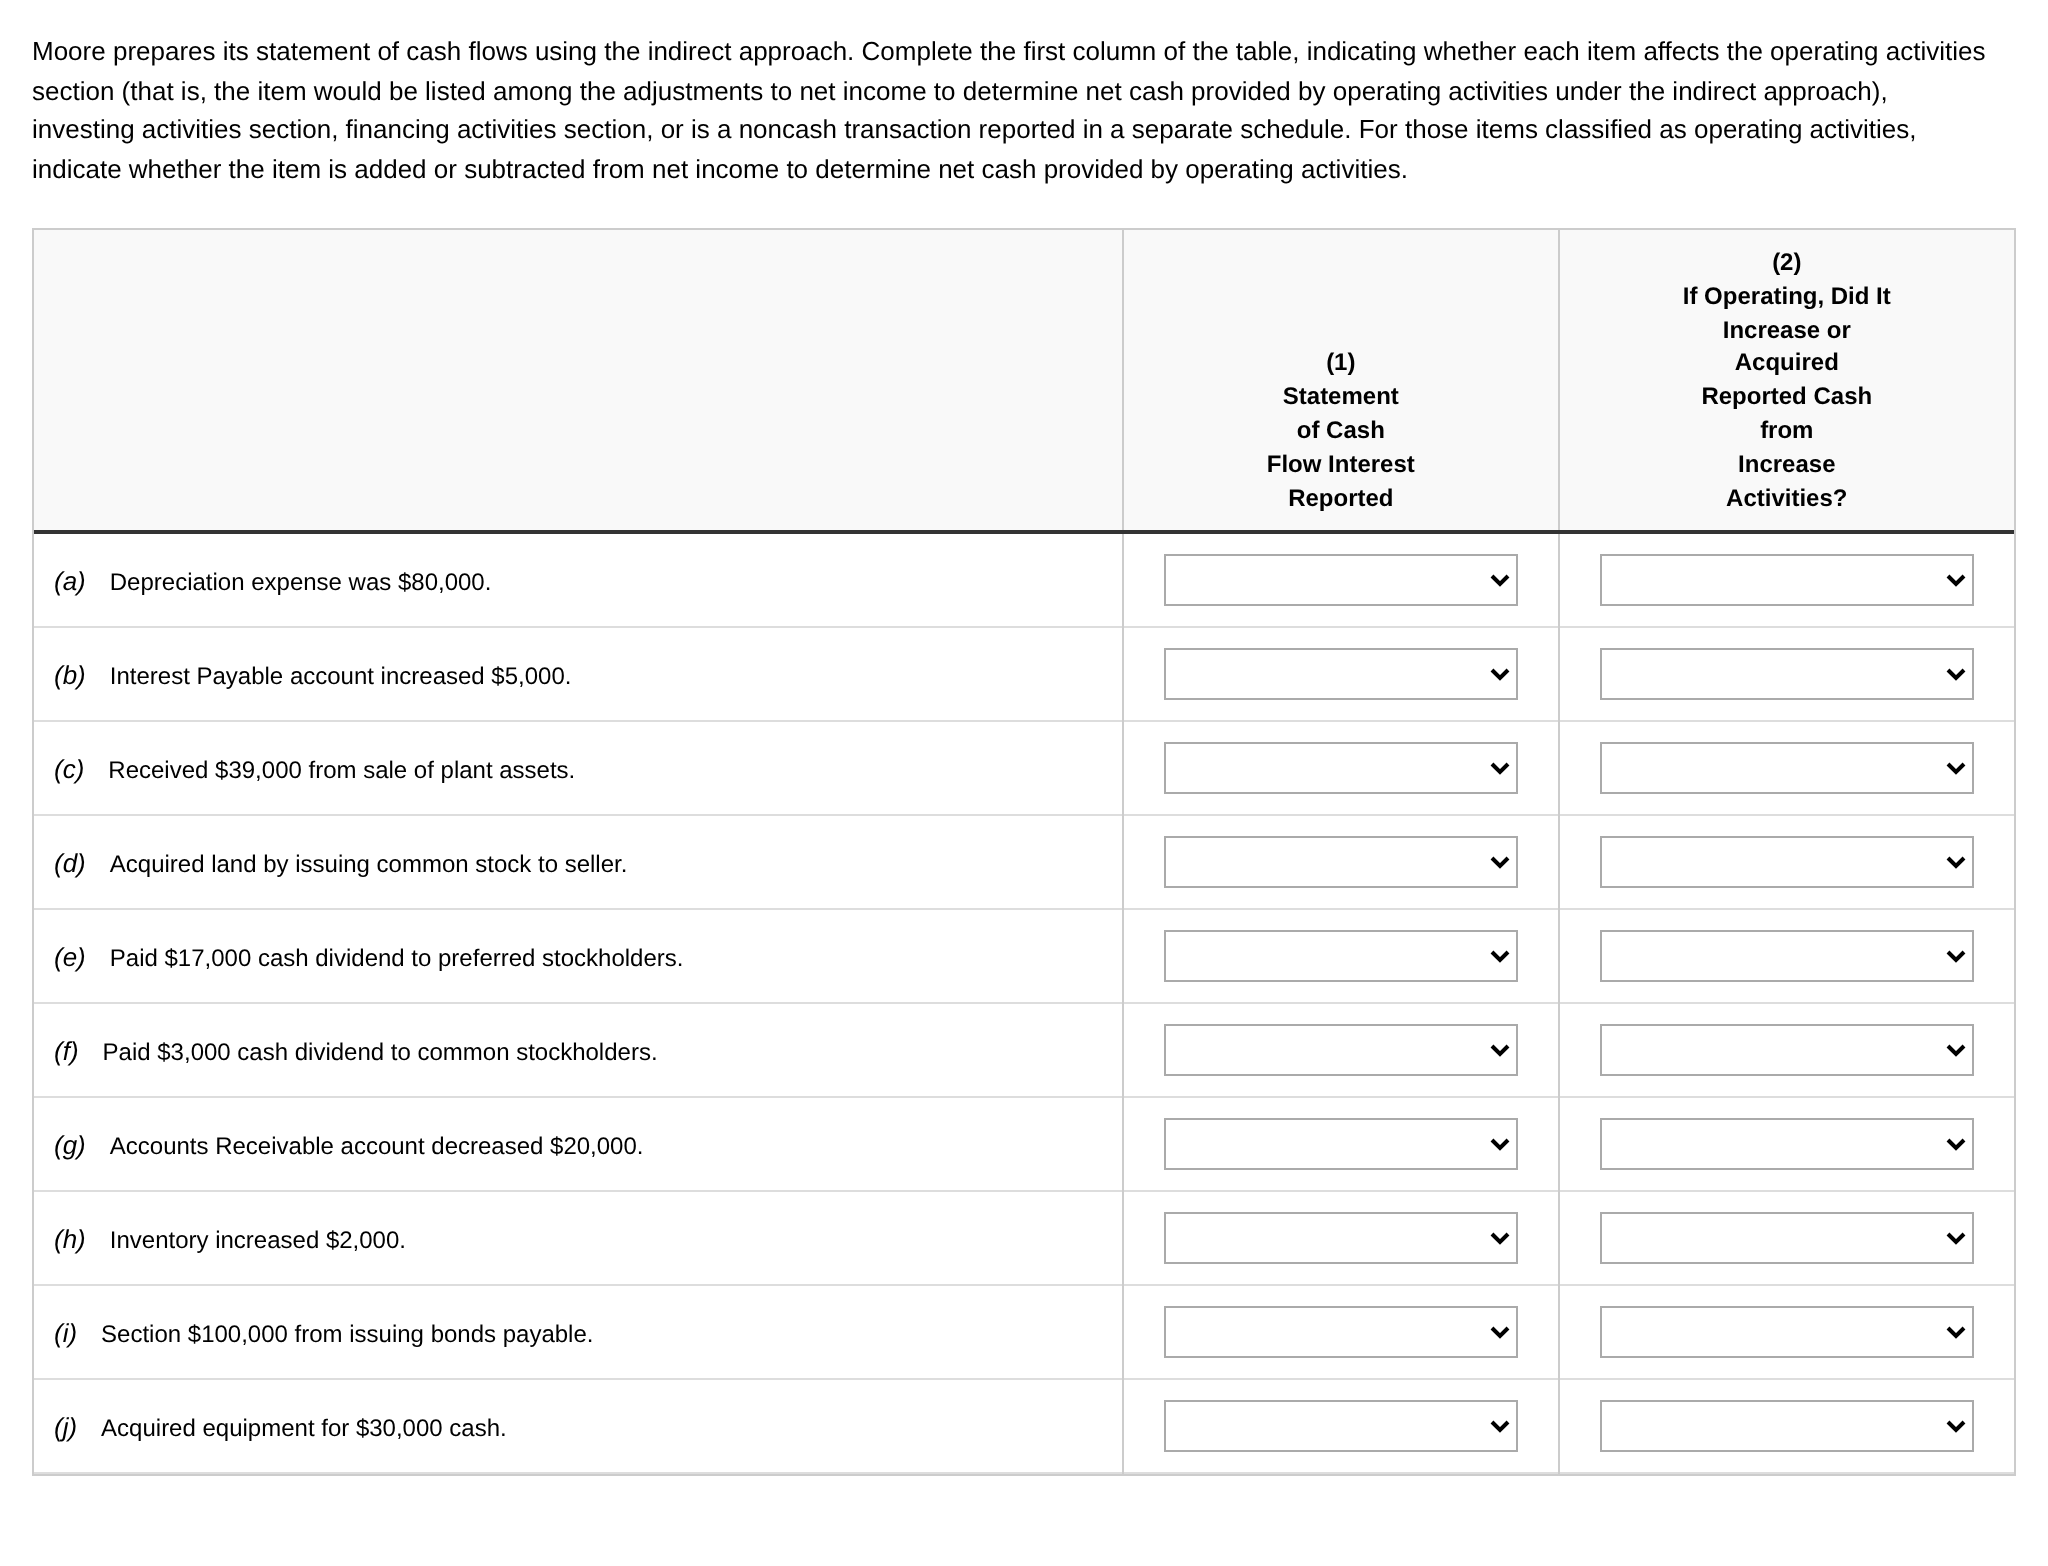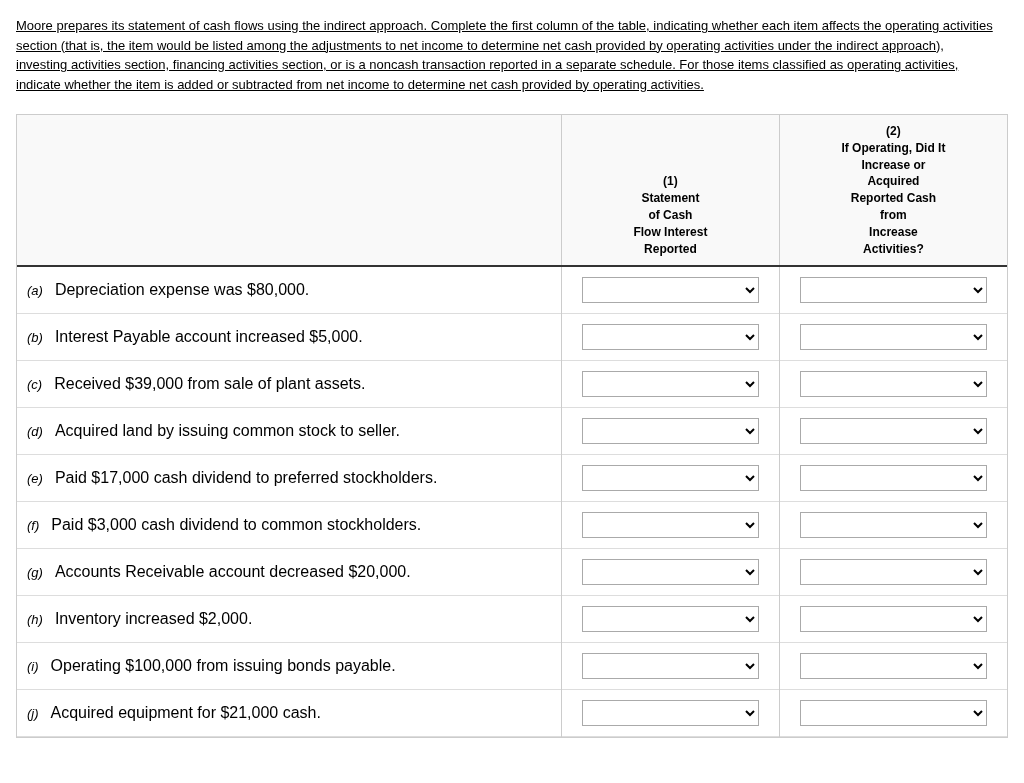--- a/index.html
+++ b/index.html
@@ -9,21 +9,20 @@
       background: #fff;
       color: #000;
       padding: 16px;
       width: 1024px;
     }
     .intro-text {
       font-size: 13px;
       line-height: 1.5;
       margin-bottom: 20px;
       max-width: 980px;
-      text-decoration: underline;
     }
     .table-wrapper {
       border: 1px solid #ccc;
       background: #f9f9f9;
     }
     table {
       width: 100%;
       border-collapse: collapse;
     }
     thead tr th {
@@ -63,21 +62,21 @@
       border-left: 1px solid #ccc;
       text-align: center;
     }
     .row-label {
       color: #000;
       font-style: italic;
       font-size: 13px;
       padding-right: 4px;
     }
     .item-text {
-      font-size: 16px;
+      font-size: 12px;
     }
     .cell-label {
       display: flex;
       align-items: baseline;
       gap: 8px;
     }
     select {
       width: 90%;
       height: 26px;
       border: 1px solid #aaa;
@@ -199,31 +198,31 @@
               <span class="item-text">Inventory increased $2,000.</span>
             </div>
           </td>
           <td><select><option value=""></option><option value="Operating">Operating</option><option value="Investing">Investing</option><option value="Financing">Financing</option><option value="Noncash">Noncash</option></select></td>
           <td><select><option value=""></option><option value="Increase">Increase</option><option value="Decrease">Decrease</option></select></td>
         </tr>
         <tr style="background: rgb(255, 255, 255);">
           <td>
             <div class="cell-label">
               <span class="row-label">(i)</span>
-              <span class="item-text">Operating $100,000 from issuing bonds payable.</span>
+              <span class="item-text">Section $100,000 from issuing bonds payable.</span>
             </div>
           </td>
           <td><select><option value=""></option><option value="Operating">Operating</option><option value="Investing">Investing</option><option value="Financing">Financing</option><option value="Noncash">Noncash</option></select></td>
           <td><select><option value=""></option><option value="Increase">Increase</option><option value="Decrease">Decrease</option></select></td>
         </tr>
         <tr style="background: rgb(255, 255, 255);">
           <td>
             <div class="cell-label">
               <span class="row-label">(j)</span>
-              <span class="item-text">Acquired equipment for $21,000 cash.</span>
+              <span class="item-text">Acquired equipment for $30,000 cash.</span>
             </div>
           </td>
           <td><select><option value=""></option><option value="Operating">Operating</option><option value="Investing">Investing</option><option value="Financing">Financing</option><option value="Noncash">Noncash</option></select></td>
           <td><select><option value=""></option><option value="Increase">Increase</option><option value="Decrease">Decrease</option></select></td>
         </tr>
       </tbody>
   </table>
 </div>
 
 </body></html>

